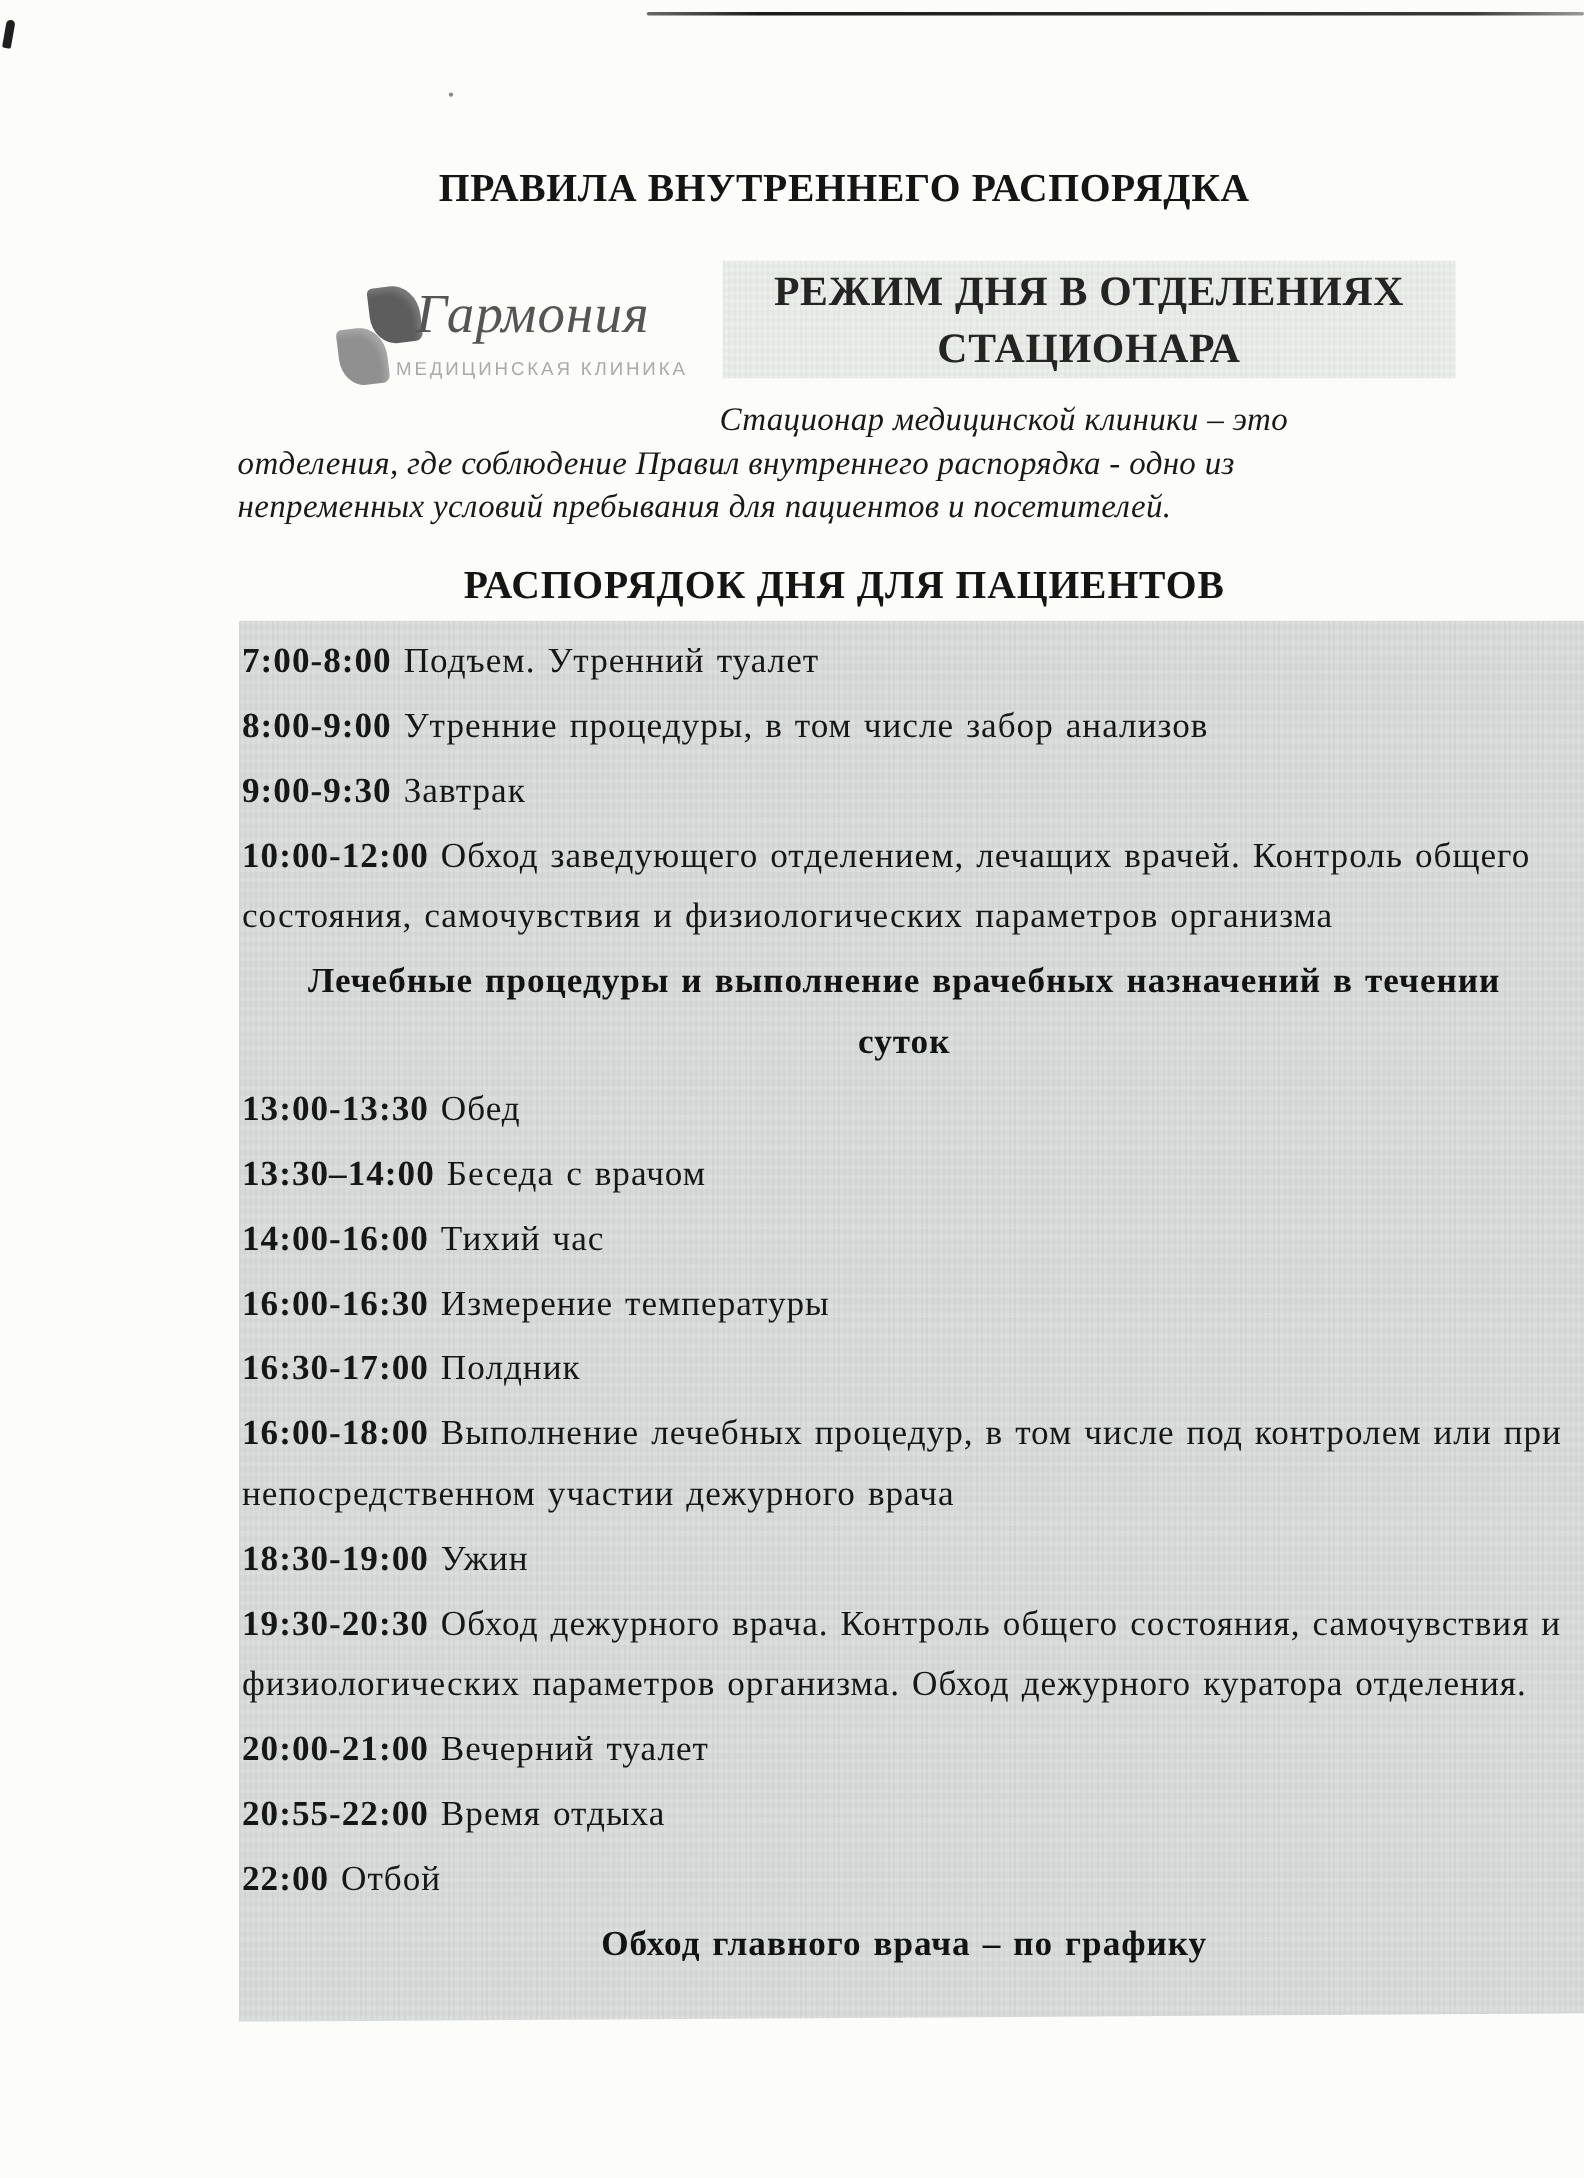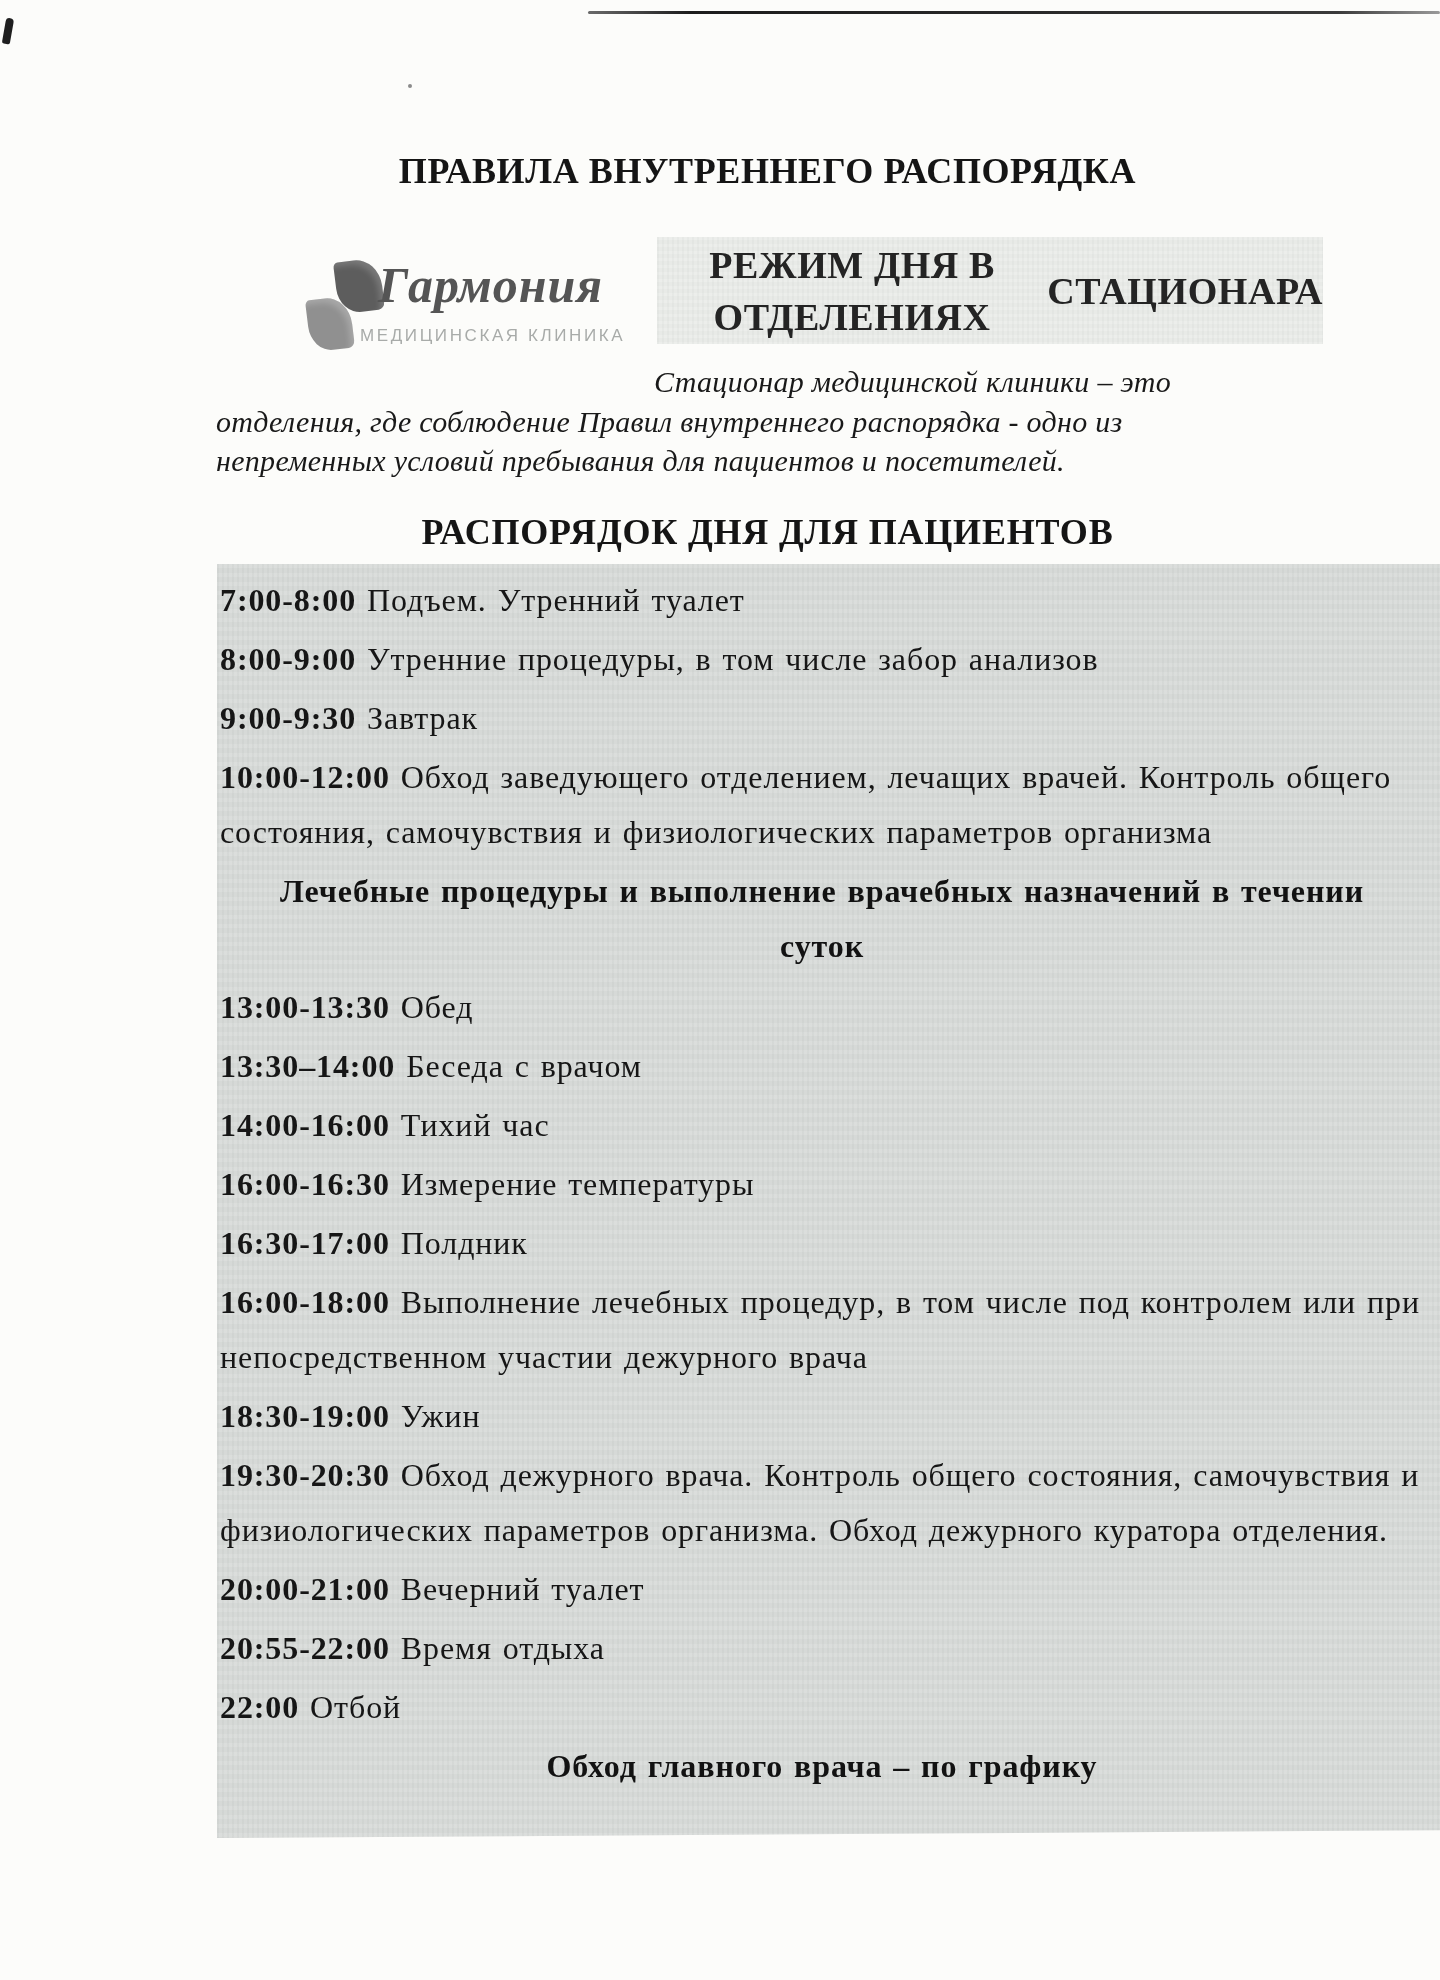--- a/index.html
+++ b/index.html
@@ -56,38 +56,38 @@
   }
   .leaf-bottom{
     left:0;top:38px;width:44px;height:52px;
     background:var(--leaf_light);
     border-radius:10% 55% 14% 50%;
     transform:rotate(-7deg);
     box-shadow:inset -4px 4px 6px rgba(255,255,255,0.22);
   }
   .logo-name{
     position:absolute;left:70px;top:2px;
-    font-size:50px;font-weight:bold;font-style:italic;
+    font-size:50px;font-weight:normal;font-style:italic;
     color:var(--logo_name_color);letter-spacing:1px;white-space:nowrap;
   }
   .logo-subtitle{
     position:absolute;left:52px;top:72px;
     font-family:"Liberation Sans", sans-serif;
     font-size:17px;color:var(--logo_subtitle_color);
     letter-spacing:2.6px;white-space:nowrap;
   }
 
   
   .header-box{
     position:absolute;left:657px;top:237px;width:666px;height:107px;
     background:
       repeating-linear-gradient(90deg, rgba(130,140,135,0.05) 0 2px, transparent 2px 5px),
       repeating-linear-gradient(180deg, rgba(255,255,255,0.18) 0 3px, transparent 3px 7px),
       var(--header_box_bg);
-    display:flex;flex-direction:row;align-items:center;justify-content:center;
+    display:flex;flex-direction:column;align-items:center;justify-content:center;
     font-weight:bold;font-size:38px;line-height:52px;
     color:#242424;letter-spacing:0.6px;text-align:center;
   }
 
   .intro{
     position:absolute;left:216px;top:362px;width:1034px;margin:0;
     font-size:30px;line-height:39.5px;letter-spacing:0.3px;
     text-indent:438px;color:#191919;font-style:italic;
   }
 

